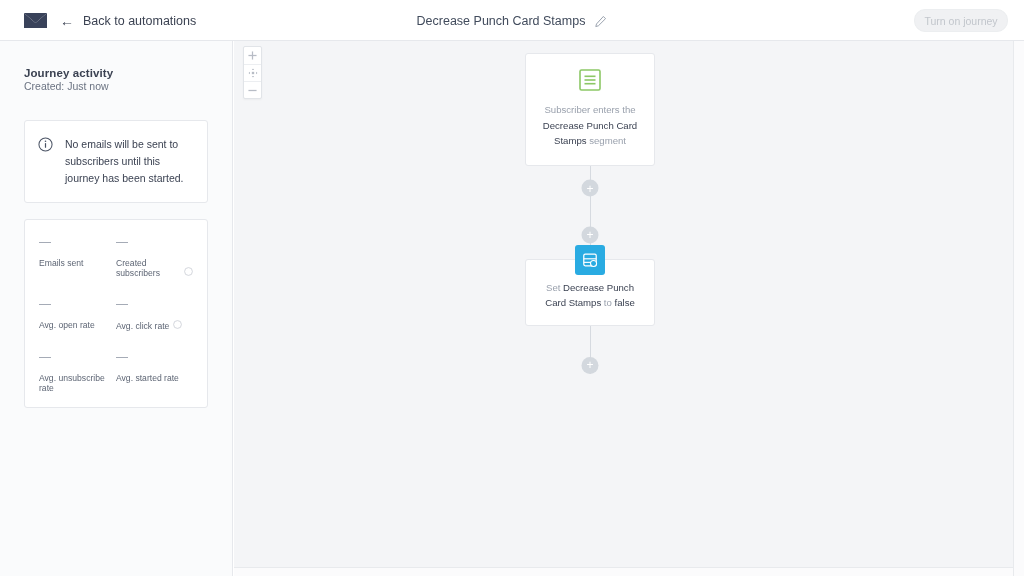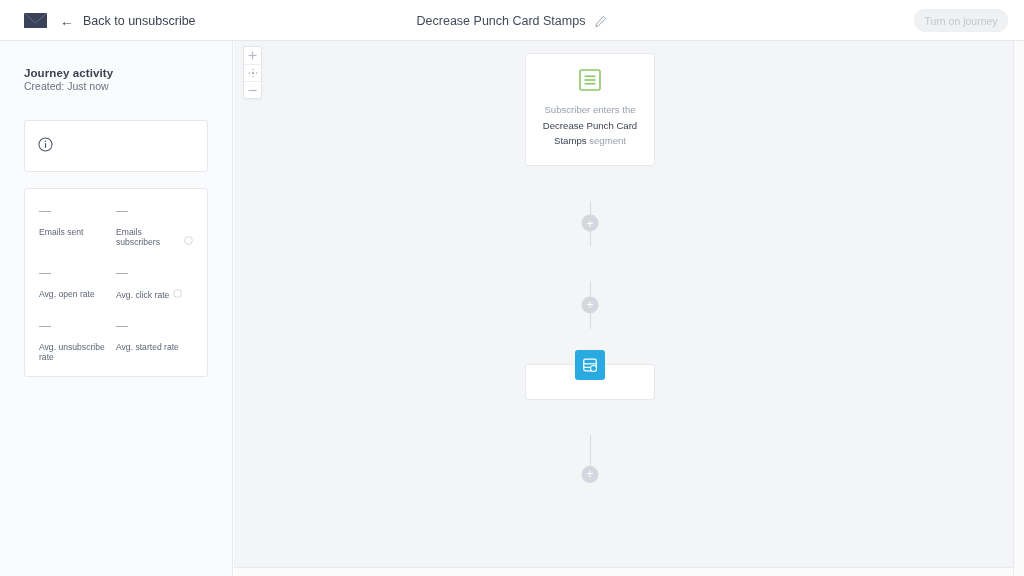--- a/index.html
+++ b/index.html
@@ -110,21 +110,21 @@
   .zoom-btn {
     height: 17px; display: flex; align-items: center; justify-content: center;
     color: #b7bcc5; cursor: pointer;
   }
   .zoom-btn + .zoom-btn { border-top: 1px solid #eceef1; }
 
   
   .flow {
     position: absolute; left: 291px; top: 12px;
     width: 130px;
-    display: flex; flex-direction: column; align-items: center; gap: 35px;
+    display: flex; flex-direction: column; align-items: center;
   }
   .node {
     width: 130px;
     background: #ffffff;
     border: 1px solid #e6e8ec; border-radius: 3px;
     padding: 20px 10px 14px 10px;
     text-align: center;
     position: relative;
     cursor: pointer;
   }
@@ -170,21 +170,21 @@
 
   <div class="logo">
     <svg width="25" height="17" viewBox="0 0 25 17" aria-hidden="true">
       <path d="M1 1 L1 16 L24 16 L24 1 L12.5 11 Z" fill="#39425a"></path>
       <path d="M1 1 L12.5 11 L24 1 Z" fill="#39425a"></path>
     </svg>
   </div>
 
   <div class="back-link">
     <span class="back-arrow">←</span>
-    <span>Back to unsubscribe</span>
+    <span>Back to automations</span>
   </div>
 
   <div class="title-wrap">
     <span class="journey-title">Decrease Punch Card Stamps</span>
     <span class="pencil-icon">
       <svg width="13" height="13" viewBox="0 0 16 16" aria-hidden="true">
         <path d="M11.5 1.8 L14.2 4.5 L5.4 13.3 L2.2 14.2 L3.1 11 Z" fill="none" stroke="#8e96a4" stroke-width="1.1" stroke-linejoin="round"></path>
       </svg>
     </span>
   </div>
@@ -200,35 +200,36 @@
   <div class="sb-created">Created: Just now</div>
 
   <div class="alert-card">
     <span class="alert-icon">
       <svg width="15" height="15" viewBox="0 0 16 16" aria-hidden="true">
         <circle cx="8" cy="8" r="7" fill="none" stroke="#4a5364" stroke-width="1.1"></circle>
         <circle cx="8" cy="4.6" r="0.85" fill="#4a5364"></circle>
         <rect x="7.35" y="6.5" width="1.3" height="5" rx="0.6" fill="#4a5364"></rect>
       </svg>
     </span>
+    <div class="alert-text">No emails will be sent to subscribers until this journey has been started.</div>
   </div>
 
   <div class="stats-card">
 
     <div>
       <div class="stat-value">—</div>
       <div class="stat-label">
         <span>Emails sent</span>
       </div>
     </div>
 
     <div>
       <div class="stat-value">—</div>
       <div class="stat-label">
-        <span>Emails subscribers</span>
+        <span>Created subscribers</span>
         <span>
           <svg width="9" height="9" viewBox="0 0 12 12" aria-hidden="true">
             <circle cx="6" cy="6" r="5.2" fill="none" stroke="#c5cad2" stroke-width="1"></circle>
           </svg>
         </span>
       </div>
     </div>
 
     <div>
       <div class="stat-value">—</div>
@@ -315,20 +316,23 @@
 
     <div class="node">
       <div class="node-icon-top">
         <svg width="16" height="16" viewBox="0 0 18 18" aria-hidden="true">
           <rect x="2" y="2.5" width="14" height="13" rx="1.6" fill="none" stroke="#ffffff" stroke-width="1.4"></rect>
           <rect x="2" y="7" width="14" height="1.3" fill="#ffffff"></rect>
           <rect x="2" y="11" width="14" height="1.3" fill="#ffffff"></rect>
           <circle cx="13" cy="13" r="3.4" fill="#29abe2" stroke="#ffffff" stroke-width="1.2"></circle>
         </svg>
       </div>
+      <div class="node-text">
+        <span class="t-muted">Set </span><span class="t-strong">Decrease Punch Card Stamps</span><span class="t-muted"> to </span><span class="t-strong">false</span>
+      </div>
     </div>
 
     <div class="connector conn-3">
       <div class="plus-btn">+</div>
     </div>
 
   </div>
 </div>
 
 <div class="canvas-hscroll"></div>

